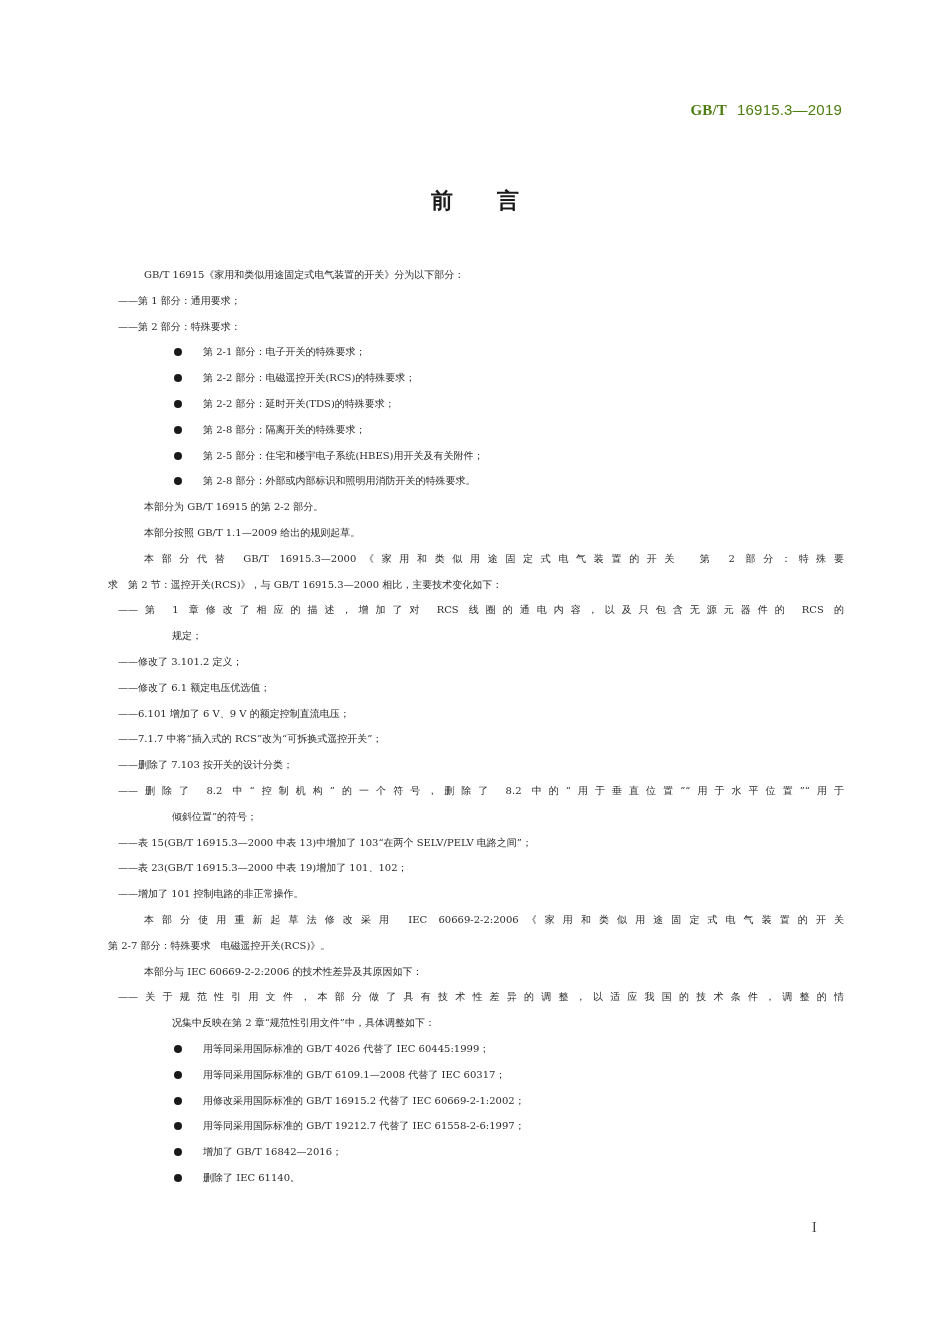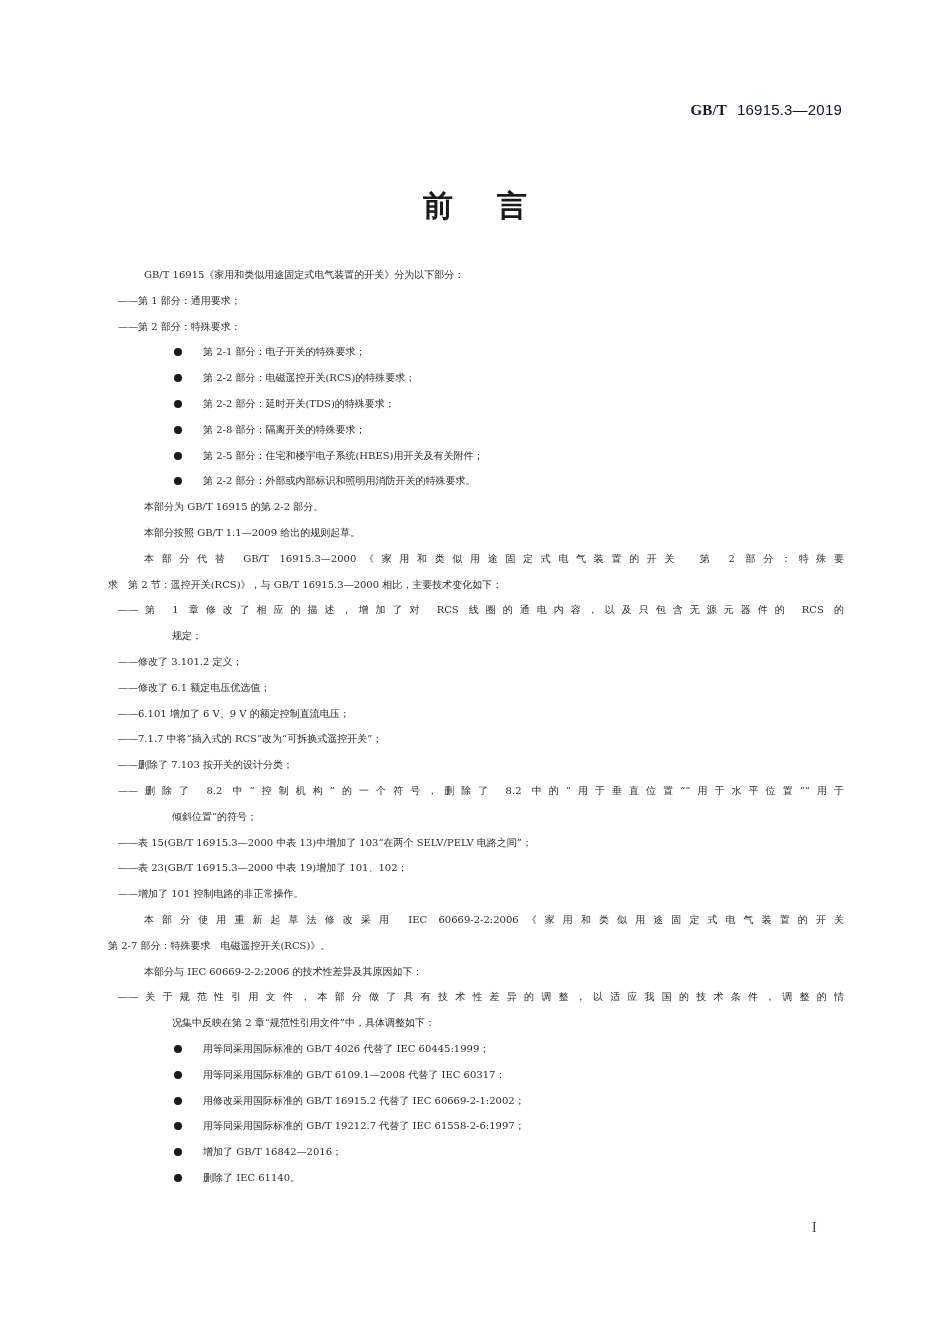--- a/index.html
+++ b/index.html
@@ -1,22 +1,22 @@
 <!DOCTYPE html>
 <html><head>
 <meta charset="utf-8">
 <style>
   html, body { margin: 0; padding: 0; background: #ffffff; }
   body { width: 950px; height: 1344px; position: relative; overflow: hidden;
          font-family: "DejaVu Serif", "Liberation Serif", serif; color: #2a2a2a; }
-  .header-code { position: absolute; top: 101px; right: 108px; font-size: 15px; color: #0f172a; letter-spacing: 0.2px; }
+  .header-code { position: absolute; top: 101px; right: 108px; font-size: 15px; color: #4d7c0f; letter-spacing: 0.2px; }
   .header-code .gbt { font-family: "Liberation Serif", serif; font-weight: bold; }
   .header-code .num { font-family: "Liberation Sans", sans-serif; }
   .title { position: absolute; top: 186px; left: 0; width: 950px; text-align: center;
-           font-family: "DejaVu Sans", sans-serif; font-weight: bold; font-size: 30px; letter-spacing: 44px; color: #1a1a1a; padding-left: 44px; box-sizing: border-box; }
+           font-family: "DejaVu Sans", sans-serif; font-weight: bold; font-size: 22px; letter-spacing: 44px; color: #1a1a1a; padding-left: 44px; box-sizing: border-box; }
   .body { position: absolute; top: 262px; left: 108px; width: 736px; font-size: 10px; }
   .line { height: 25.8px; line-height: 25.8px; white-space: nowrap; position: relative; }
   .p-first { padding-left: 36px; }
   .p-cont { padding-left: 0; }
   .dash { padding-left: 10px; }
   .dash-cont { padding-left: 64px; }
   .bullet { padding-left: 95px; }
   .bullet .dot { position: absolute; left: 66px; top: 9px; width: 8px; height: 8px; border-radius: 50%; background: #1a1a1a; }
   .justify { text-align: justify; text-align-last: justify; }
   .page-num { position: absolute; top: 1220px; left: 812px; font-family: "Liberation Serif", serif; font-size: 14px; color: #444; }
@@ -34,21 +34,21 @@
 <div class="body">
   <div class="line p-first">GB/T 16915《家用和类似用途固定式电气装置的开关》分为以下部分：</div>
   <div class="line dash">——第 1 部分：通用要求；</div>
   <div class="line dash">——第 2 部分：特殊要求：</div>
 
   <div class="line bullet"><span class="dot"></span><span>第 2-1 部分：电子开关的特殊要求；</span></div>
   <div class="line bullet"><span class="dot"></span><span>第 2-2 部分：电磁遥控开关(RCS)的特殊要求；</span></div>
   <div class="line bullet"><span class="dot"></span><span>第 2-2 部分：延时开关(TDS)的特殊要求；</span></div>
   <div class="line bullet"><span class="dot"></span><span>第 2-8 部分：隔离开关的特殊要求；</span></div>
   <div class="line bullet"><span class="dot"></span><span>第 2-5 部分：住宅和楼宇电子系统(HBES)用开关及有关附件；</span></div>
-  <div class="line bullet"><span class="dot"></span><span>第 2-2 部分：外部或内部标识和照明用消防开关的特殊要求。</span></div>
+  <div class="line bullet"><span class="dot"></span><span>第 2-8 部分：外部或内部标识和照明用消防开关的特殊要求。</span></div>
 
   <div class="line p-first">本部分为 GB/T 16915 的第 2-2 部分。</div>
   <div class="line p-first">本部分按照 GB/T 1.1—2009 给出的规则起草。</div>
   <div class="line p-first justify">本部分代替 GB/T 16915.3—2000《家用和类似用途固定式电气装置的开关　第 2 部分：特殊要</div>
   <div class="line p-cont">求　第 2 节：遥控开关(RCS)》，与 GB/T 16915.3—2000 相比，主要技术变化如下：</div>
 
   <div class="line dash justify">——第 1 章修改了相应的描述，增加了对 RCS 线圈的通电内容，以及只包含无源元器件的 RCS 的</div>
   <div class="line dash-cont">规定；</div>
   <div class="line dash">——修改了 3.101.2 定义；</div>
   <div class="line dash">——修改了 6.1 额定电压优选值；</div>

